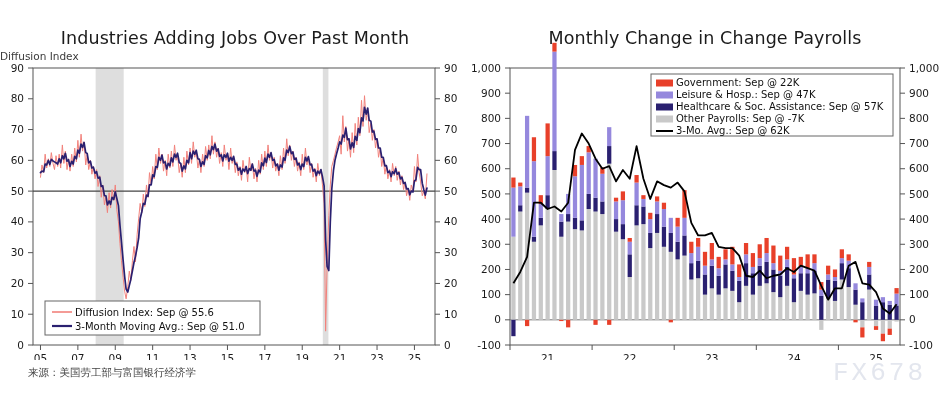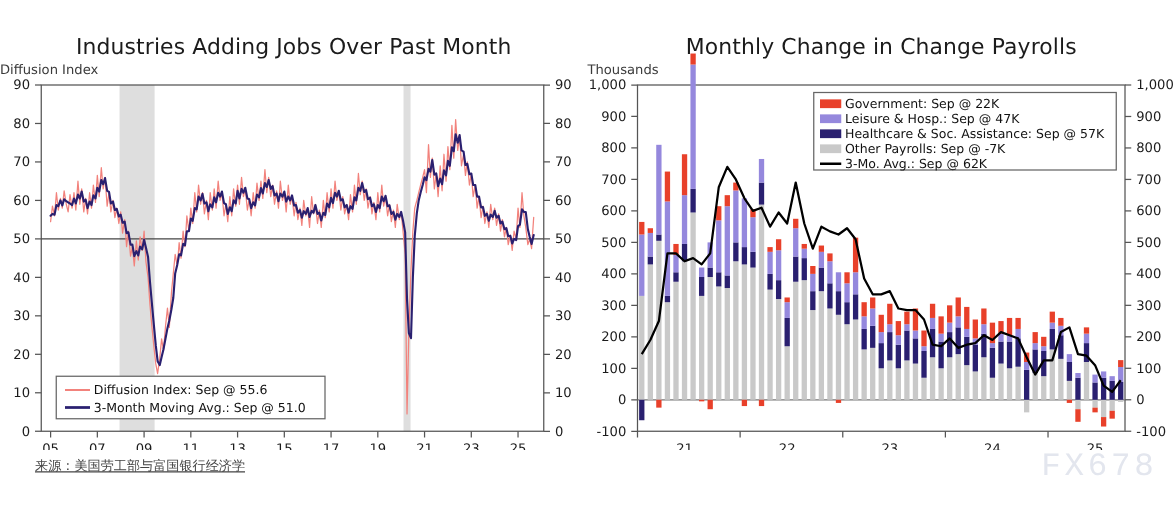--- a/index.html
+++ b/index.html
@@ -17,21 +17,21 @@
     font-size:17.5px;font-weight:400;color:#1b1b1b;letter-spacing:.1px;
   }
   .chart-subtitle{
     position:absolute;left:0;width:470px;top:50px;text-align:left;
     font-size:10.5px;font-weight:400;color:#3a3a3a;
   }
   .source-note{
     position:absolute;font-size:10.5px;color:#444;white-space:nowrap;
     font-family:"DejaVu Sans","Liberation Sans",sans-serif;
   }
-  #source-left{left:28px;top:366px;text-decoration:underline;}
+  #source-left{left:28px;top:366px;}
   #source-right{left:24px;top:366px;}
 
   .watermark{
     position:absolute;right:14px;top:358px;font-size:26px;
     letter-spacing:3px;color:#e3e6ee;font-weight:400;
     font-family:Liberation Mono, monospace;
     user-select:none;
   }
 
   svg{display:block;}
@@ -117,21 +117,20 @@
       <line x1="52" y1="312" x2="72" y2="312" stroke="#F2827C" stroke-width="1.6"></line>
       <text x="75" y="315.6" class="legend-text">Diffusion Index: Sep @ 55.6</text>
       <line x1="52" y1="326" x2="72" y2="326" stroke="#2A2070" stroke-width="2.2"></line>
       <text x="75" y="329.6" class="legend-text">3-Month Moving Avg.: Sep @ 51.0</text>
     </svg>
   <div class="source-note" id="source-left">来源：美国劳工部与富国银行经济学</div>
 </div>
 
 <div class="panel" id="panel-right">
   <div class="chart-title">Monthly Change in Change Payrolls</div>
-  <div class="chart-subtitle">Thousands</div>
   <svg id="svg-right" width="470" height="360" style="position:absolute;left:0;top:0;">
       <rect x="40" y="68" width="390" height="277" fill="none" stroke="#555" stroke-width="1"></rect>
       <line x1="40" y1="319.8181818181818" x2="430" y2="319.8181818181818" stroke="#777" stroke-width="1"></line>
       <line x1="40" y1="345" x2="35" y2="345" stroke="#555" stroke-width="1"></line>
       <line x1="430" y1="345" x2="435" y2="345" stroke="#555" stroke-width="1"></line>
       <text x="31" y="348.6" text-anchor="end" class="tick-label">-100</text>
       <text x="439" y="348.6" text-anchor="start" class="tick-label">-100</text>
       <line x1="40" y1="319.8181818181818" x2="35" y2="319.8181818181818" stroke="#555" stroke-width="1"></line>
       <line x1="430" y1="319.8181818181818" x2="435" y2="319.8181818181818" stroke="#555" stroke-width="1"></line>
       <text x="31" y="323.41818181818184" text-anchor="end" class="tick-label">0</text>

